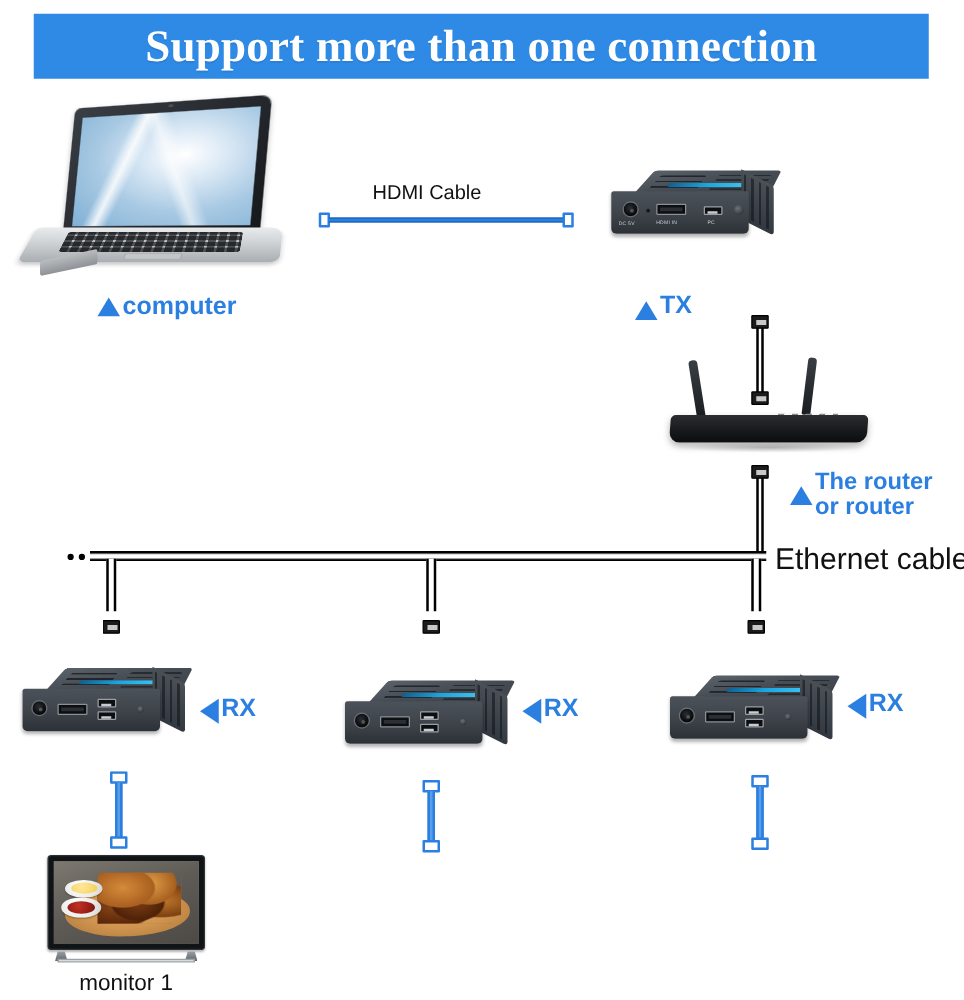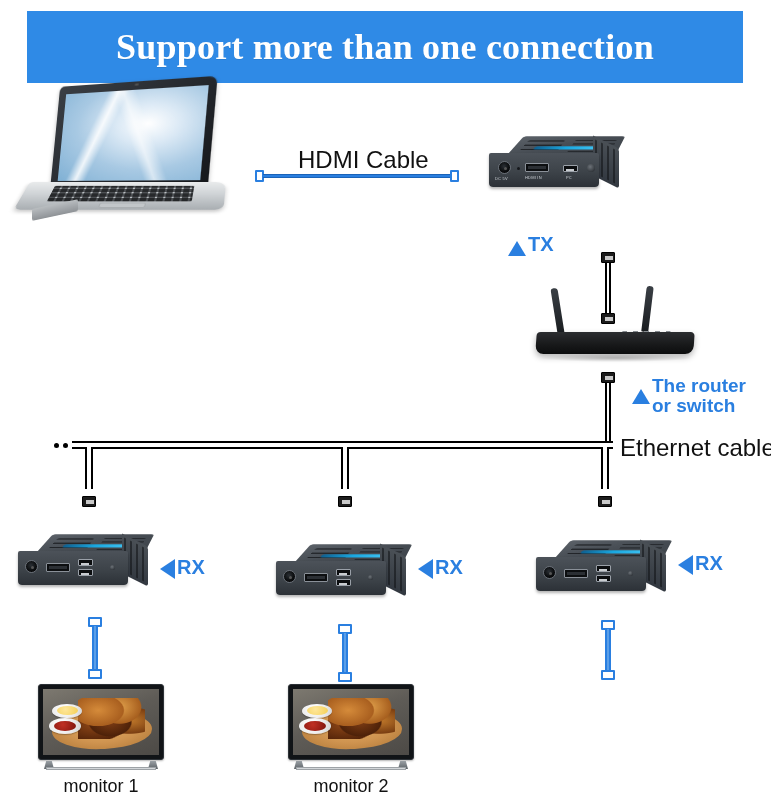--- a/index.html
+++ b/index.html
@@ -7,21 +7,21 @@
     width: 771px; height: 800px;
     background: #ffffff;
     font-family: "Liberation Sans", sans-serif;
     overflow: hidden;
   }
   #stage { position: relative; width: 771px; height: 800px; background: #fff; }
 
   
   .banner {
     position: absolute; left: 27px; top: 11px;
-    width: 716px; height: 72px;
+    width: 716px; height: 52px;
     background: #2f8ae6;
     display: flex; align-items: center; justify-content: center;
   }
   .banner-text {
     font-family: "Liberation Serif", serif;
     font-weight: bold;
     font-size: 36px;
     color: #ffffff;
     letter-spacing: 0.2px;
     white-space: nowrap;
@@ -324,22 +324,26 @@
       <div class="lap-cam"></div>
       <div class="lap-screen"></div>
     </div>
     <div class="lap-base">
       <div class="lap-keys"></div>
       <div class="lap-trackpad"></div>
     </div>
     <div class="lap-side"></div>
   </div>
 
-
-  <div class="black-label" style="left:298px; top:146px; font-size:24px;">HDMI Cable</div>
+  <div class="blue-label" style="left:78px; top:234px;">
+    <span class="tri-up"></span>
+    <span>computer</span>
+  </div>
+
+  <div class="black-label" style="left:298px; top:146px; font-size:16px;">HDMI Cable</div>
   <div class="hdmi-h" style="left:255px; top:170px; width:204px;">
     <span class="plug l"></span>
     <span class="wire"></span>
     <span class="plug r"></span>
   </div>
 
   <div class="box" style="left:489px; top:120px; width:140px; height:100px;">
     <div class="top">
       <div class="vents"></div>
       <div class="vents2"></div>
@@ -377,21 +381,21 @@
     <div class="deck"></div>
     <div class="leds"></div>
     <div class="body"></div>
     <div class="shadow"></div>
   </div>
 
   <div class="blue-label small" style="left:632px; top:376px; line-height:20px; align-items:center;">
     <span class="tri-up" style="top:0;"></span>
     <span style="display:block;">
       <span style="display:block;">The router</span>
-      <span style="display:block;">or switch</span>
+      <span style="display:block;">or router</span>
     </span>
   </div>
 
   <div class="eth-v" style="left:601px; top:372px; height:72px;">
     <span class="wire"></span>
     <span class="rj45 t"></span>
   </div>
 
   <div class="eth-dots" style="left:54px; top:443px;">
     <i></i>
@@ -509,32 +513,15 @@
       </div>
     </div>
     <div class="mon-stand">
       <span class="foot l"></span>
       <span class="foot r"></span>
       <span class="bar"></span>
     </div>
     <div class="mon-caption">monitor 1</div>
   </div>
 
-  <div class="monitor" style="left:288px; top:684px;">
-    <div class="mon-frame">
-      <div class="mon-screen">
-        <div class="food-bg"></div>
-        <div class="food-board"></div>
-        <div class="food-chicken"></div>
-        <div class="food-bowl b1"></div>
-        <div class="food-bowl b2"></div>
-      </div>
-    </div>
-    <div class="mon-stand">
-      <span class="foot l"></span>
-      <span class="foot r"></span>
-      <span class="bar"></span>
-    </div>
-    <div class="mon-caption">monitor 2</div>
-  </div>
 
 
 </div>
 
 </body></html>

